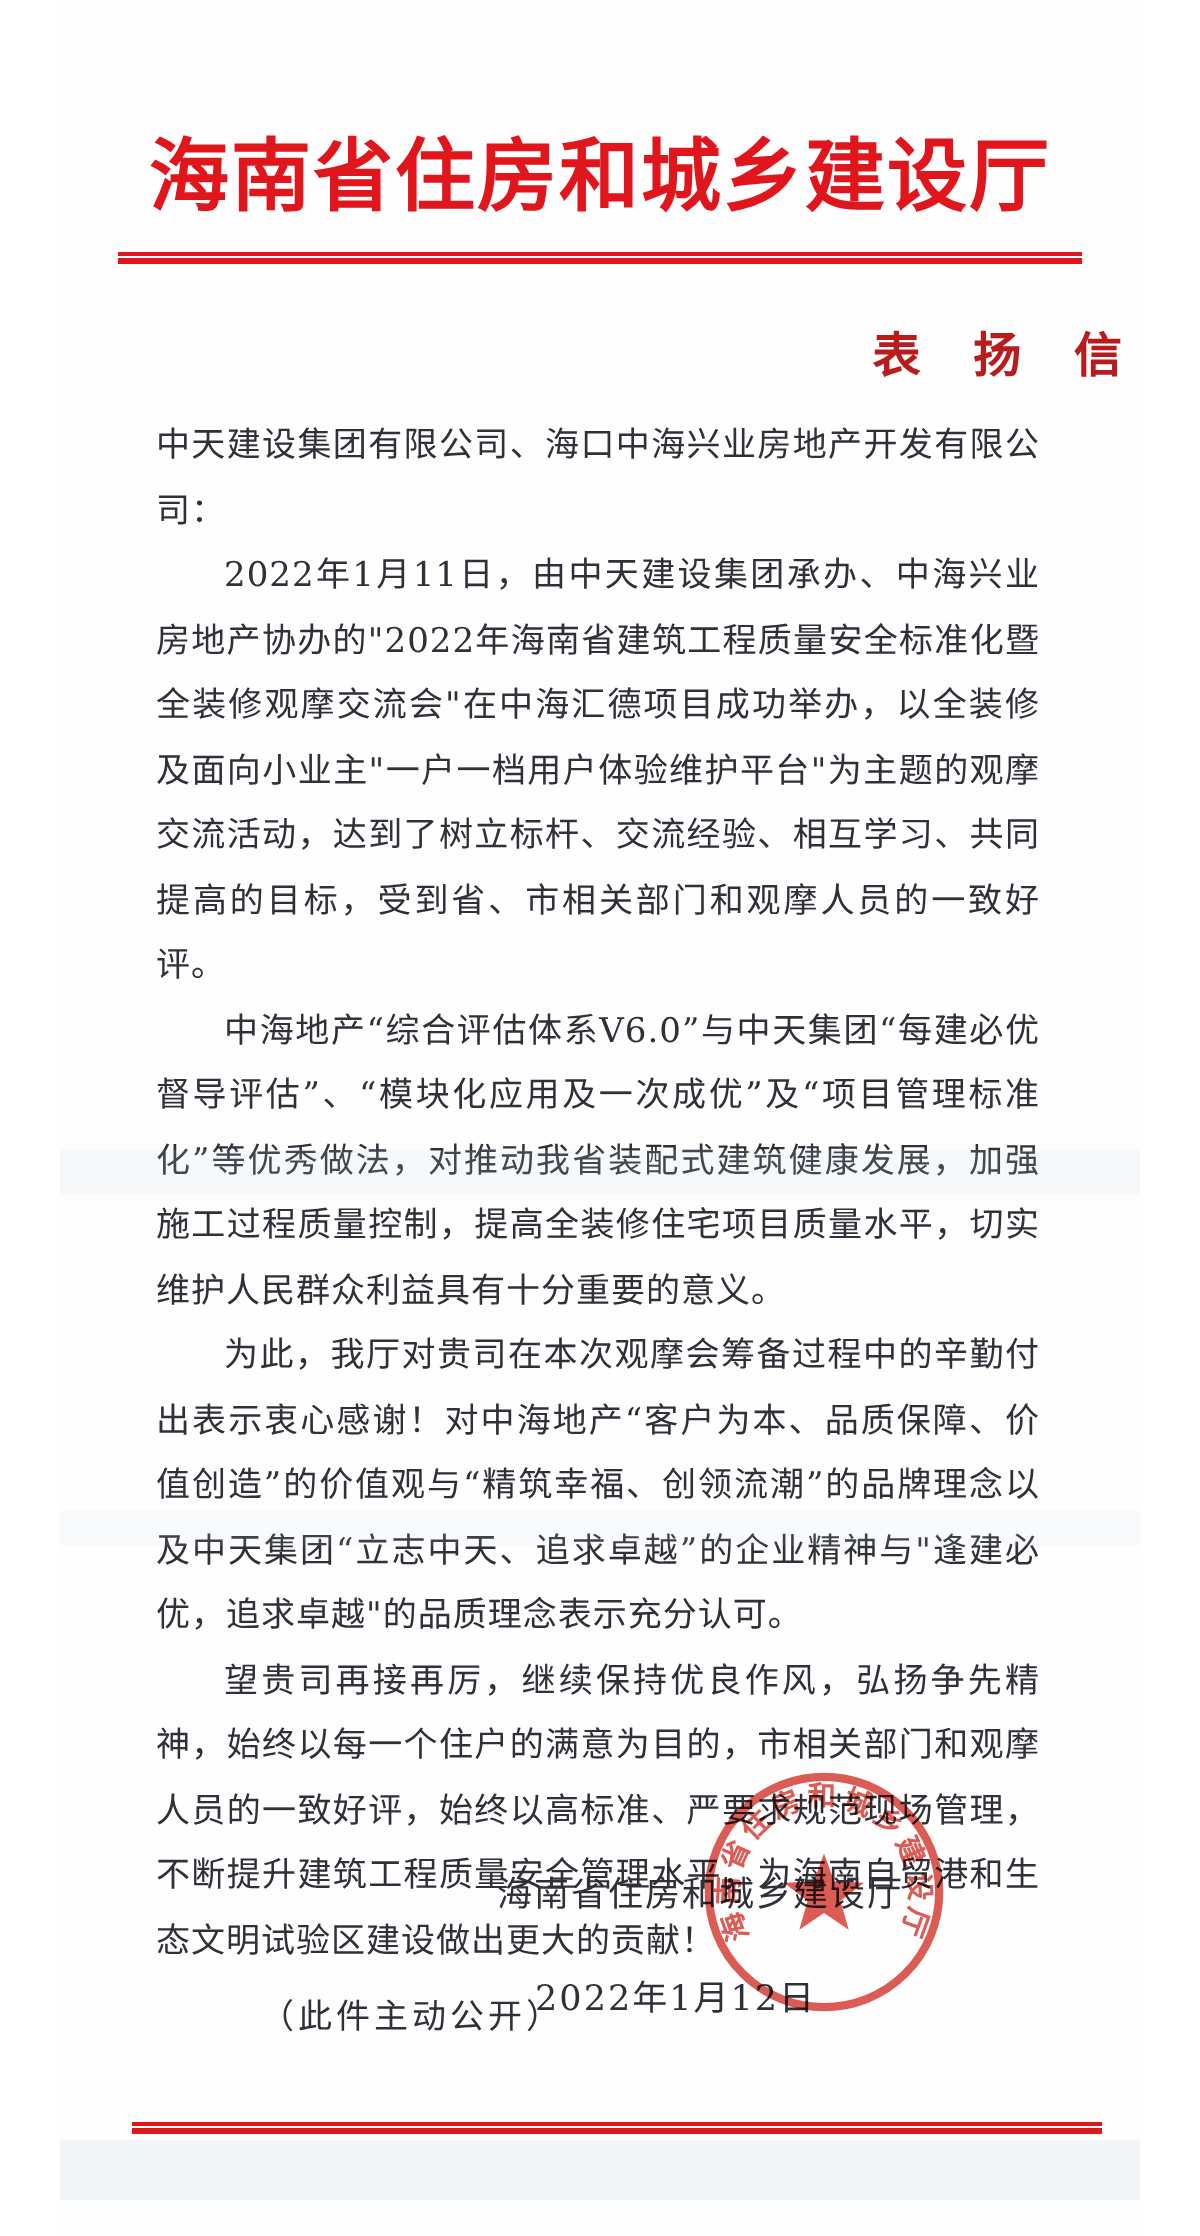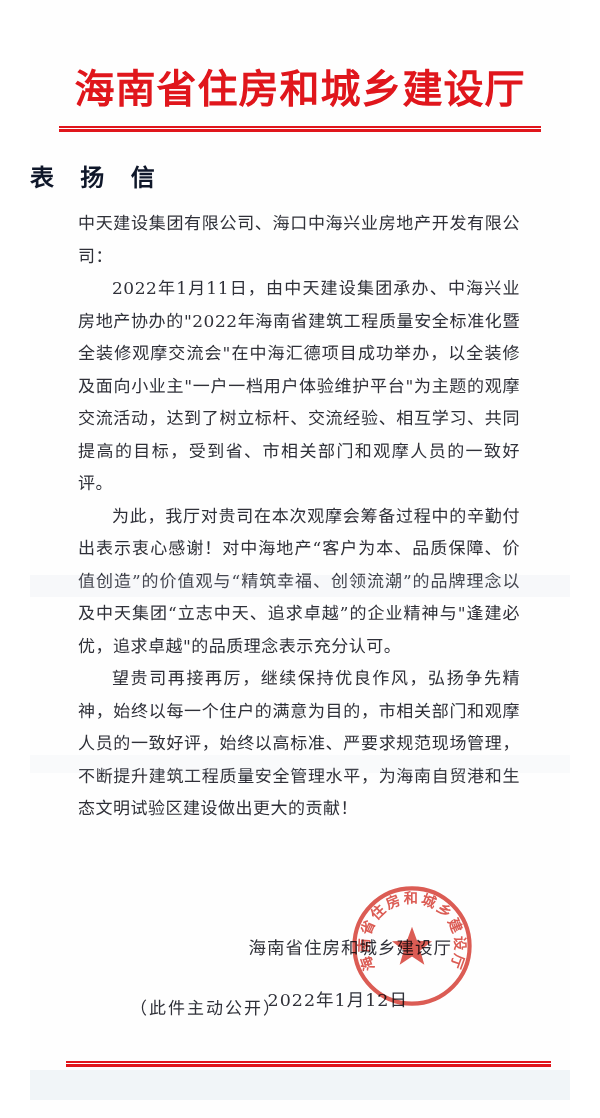--- a/index.html
+++ b/index.html
@@ -33,23 +33,23 @@
   }
   .letterhead-rule{
     margin:12px auto 0 auto;
     width:482px;height:6px;
     background:linear-gradient(to bottom,
       var(--accent-red) 0px,var(--accent-red) 2px,
       #ffffff 2px,#ffffff 3px,
       var(--accent-red) 3px,var(--accent-red) 6px);
   }
   .doc-title{
-    margin-top:26px;text-align:left;
+    margin-top:26px;text-align:right;
     font-size:24px;font-weight:bold;letter-spacing:9px;
-    color:#0f172a;
+    color:#b91c1c;
   }
   .letter-body{
     margin:14px 50px 0 48px;
     font-size:17px;line-height:32.5px;
     text-align:justify;
     letter-spacing:0.5px;
   }
   .letter-body p{text-indent:2em;}
   .letter-body p.salutation{text-indent:0;}
 
@@ -93,20 +93,21 @@
   <header class="letterhead">
     <div class="letterhead-title">海南省住房和城乡建设厅</div>
     <div class="letterhead-rule"></div>
   </header>
 
   <h1 class="doc-title">表 扬 信</h1>
 
   <main class="letter-body">
     <p class="salutation">中天建设集团有限公司、海口中海兴业房地产开发有限公司：</p>
     <p>2022年1月11日，由中天建设集团承办、中海兴业房地产协办的"2022年海南省建筑工程质量安全标准化暨全装修观摩交流会"在中海汇德项目成功举办，以全装修及面向小业主"一户一档用户体验维护平台"为主题的观摩交流活动，达到了树立标杆、交流经验、相互学习、共同提高的目标，受到省、市相关部门和观摩人员的一致好评。</p>
+    <p>中海地产“综合评估体系V6.0”与中天集团“每建必优督导评估”、“模块化应用及一次成优”及“项目管理标准化”等优秀做法，对推动我省装配式建筑健康发展，加强施工过程质量控制，提高全装修住宅项目质量水平，切实维护人民群众利益具有十分重要的意义。</p>
     <p>为此，我厅对贵司在本次观摩会筹备过程中的辛勤付出表示衷心感谢！对中海地产“客户为本、品质保障、价值创造”的价值观与“精筑幸福、创领流潮”的品牌理念以及中天集团“立志中天、追求卓越”的企业精神与"逢建必优，追求卓越"的品质理念表示充分认可。</p>
     <p>望贵司再接再厉，继续保持优良作风，弘扬争先精神，始终以每一个住户的满意为目的，市相关部门和观摩人员的一致好评，始终以高标准、严要求规范现场管理，不断提升建筑工程质量安全管理水平，为海南自贸港和生态文明试验区建设做出更大的贡献！</p>
   </main>
 
   <div class="signature-block">
     <div class="signature-name">海南省住房和城乡建设厅</div>
     <div class="signature-date">2022年1月12日</div>
   </div>
 
   <svg class="official-seal" viewBox="0 0 140 140" xmlns="http://www.w3.org/2000/svg">

